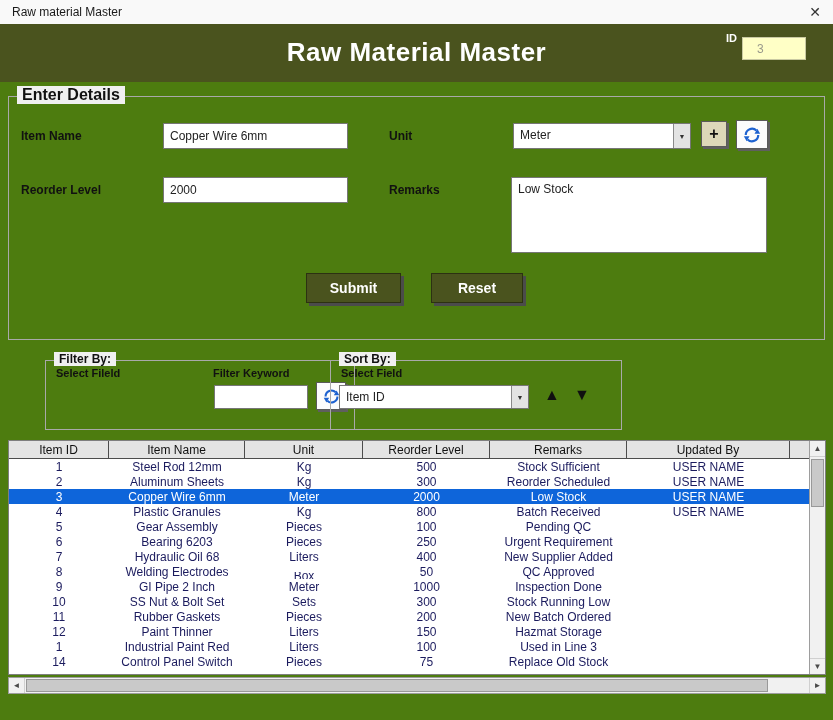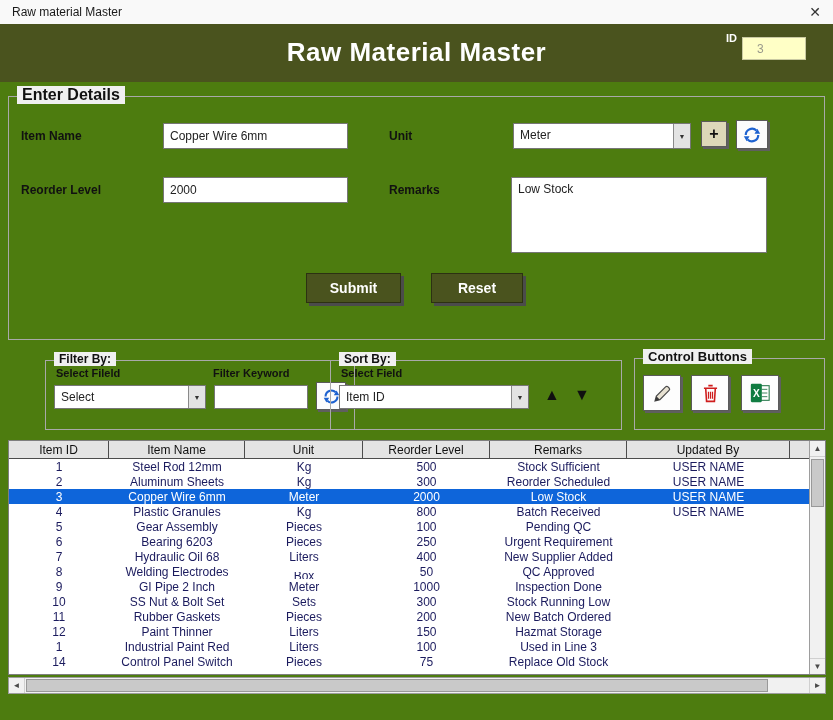--- a/index.html
+++ b/index.html
@@ -136,24 +136,20 @@
     <textarea class="tb" style="left: 502px; top: 80px; width: 256px; height: 76px;">Low Stock</textarea>
 
     <button class="action-btn" style="left:422px;top:176px;width:92px;height:30px">Reset</button>
     <button class="action-btn" style="left:297px;top:176px;width:95px;height:30px">Submit</button>
   </div>
 
   <div class="group filter">
     <span class="legend">Filter By:</span>
     <span class="lbl lbl-sm" style="left:10px;top:6px">Select Fileld</span>
     <span class="lbl lbl-sm" style="left:167px;top:6px">Filter Keyword</span>
-    <div class="combo" style="left:8px;top:24px;width:152px;height:24px">
-      <span class="combo-text">Select</span>
-      <span class="combo-btn">▼</span>
-    </div>
     <input class="tb" style="left: 168px; top: 24px; width: 94px; height: 24px;" value="">
     <button class="mini-btn sync-btn" style="left:270px;top:21px;width:30px;height:28px">
       <svg viewBox="0 0 24 24" width="19" height="19">
         <path d="M19.5 12a7.5 7.5 0 0 1-12.8 5.3" fill="none" stroke="currentColor" stroke-width="2.6"></path>
         <path d="M4.5 12a7.5 7.5 0 0 1 12.8-5.3" fill="none" stroke="currentColor" stroke-width="2.6"></path>
         <polygon points="2.2,13.5 9,13.5 5.6,19.5" fill="currentColor"></polygon>
         <polygon points="21.8,10.5 15,10.5 18.4,4.5" fill="currentColor"></polygon>
       </svg>
     </button>
   </div>
@@ -162,43 +158,20 @@
     <span class="legend">Sort By:</span>
     <span class="lbl lbl-sm" style="left:10px;top:6px">Select Field</span>
     <div class="combo" style="left:8px;top:24px;width:190px;height:24px">
       <span class="combo-text">Item ID</span>
       <span class="combo-btn">▼</span>
     </div>
     <button class="tri-btn" style="left:208px;top:20px">▲</button>
     <button class="tri-btn" style="left:238px;top:20px">▼</button>
   </div>
 
-  <div class="group controls">
-    <span class="legend legend-md">Control Buttons</span>
-    <button class="ctl-btn" style="left:8px;top:16px">
-      <svg viewBox="0 0 24 24" width="21" height="21">
-        <path d="M3.5 20.5 L5 15 L15.5 4.5 A2 2 0 0 1 18.3 4.5 L19.5 5.7 A2 2 0 0 1 19.5 8.5 L9 19 Z" fill="#e8e2d2" stroke="#4a4a4a" stroke-width="1.4"></path>
-        <path d="M3.5 20.5 L5 15 L9 19 Z" fill="#3a3a3a"></path>
-      </svg>
-    </button>
-    <button class="ctl-btn delete-btn" style="left:56px;top:16px">
-      <svg viewBox="0 0 24 24" width="21" height="21">
-        <path d="M9.5 3 h5 M4.5 6 h15 M6.5 6 l1 15 h9 l1 -15" fill="none" stroke="currentColor" stroke-width="1.8"></path>
-        <path d="M9.7 10 v8 M12 10 v8 M14.3 10 v8" fill="none" stroke="currentColor" stroke-width="1.4"></path>
-      </svg>
-    </button>
-    <button class="ctl-btn" style="left:106px;top:16px">
-      <svg viewBox="0 0 24 24" width="22" height="22">
-        <rect x="12" y="4" width="10" height="16" fill="#fff" stroke="#2f7d52" stroke-width="1.2"></rect>
-        <path d="M14 8 h6 M14 12 h6 M14 16 h6" fill="none" stroke="#2f7d52" stroke-width="1"></path>
-        <rect x="2" y="2" width="12" height="20" rx="1.2" style="fill:var(--excel_green,#107c41)"></rect>
-        <text x="8" y="16.5" text-anchor="middle" font-size="11" font-weight="bold" fill="#fff">X</text>
-      </svg>
-    </button>
-  </div>
 
   <div class="grid">
     <div class="grid-inner">
       <div class="g-header">
           <div class="gh-cell" style="width: 100px;">Item ID</div>
           <div class="gh-cell" style="width: 136px;">Item Name</div>
           <div class="gh-cell" style="width: 118px;">Unit</div>
           <div class="gh-cell" style="width: 127px;">Reorder Level</div>
           <div class="gh-cell" style="width: 137px;">Remarks</div>
           <div class="gh-cell" style="width: 163px;">Updated By</div>

